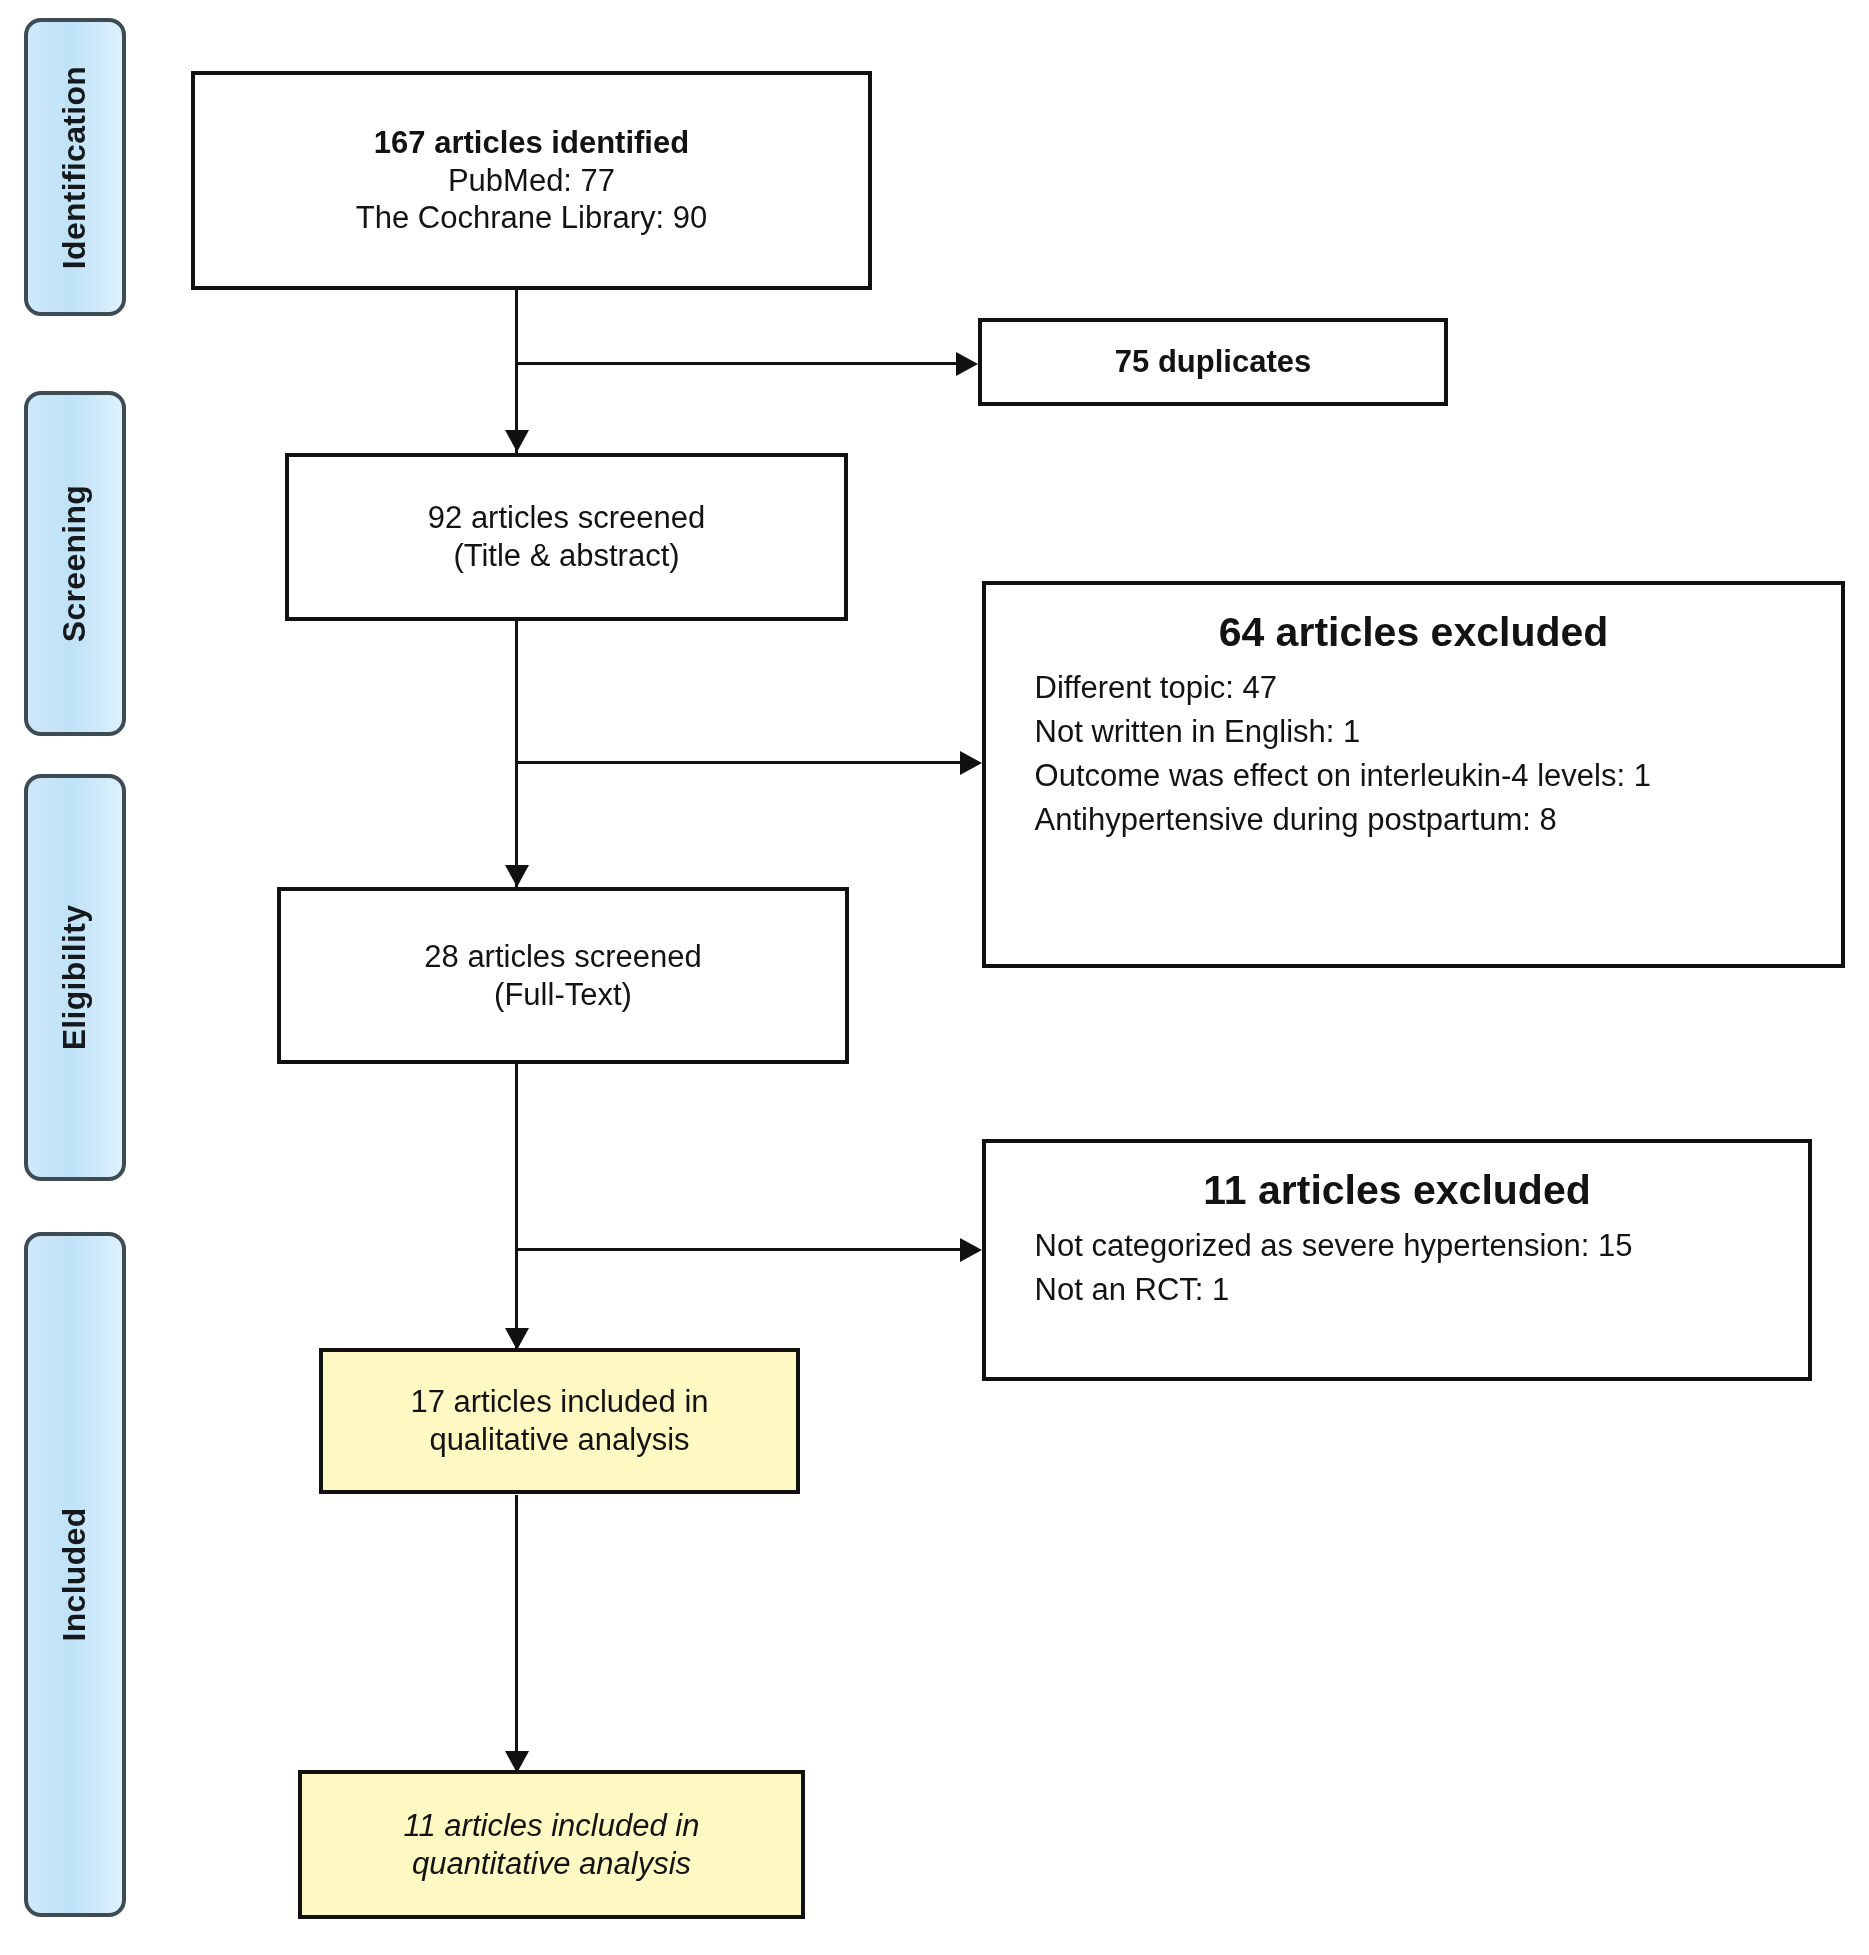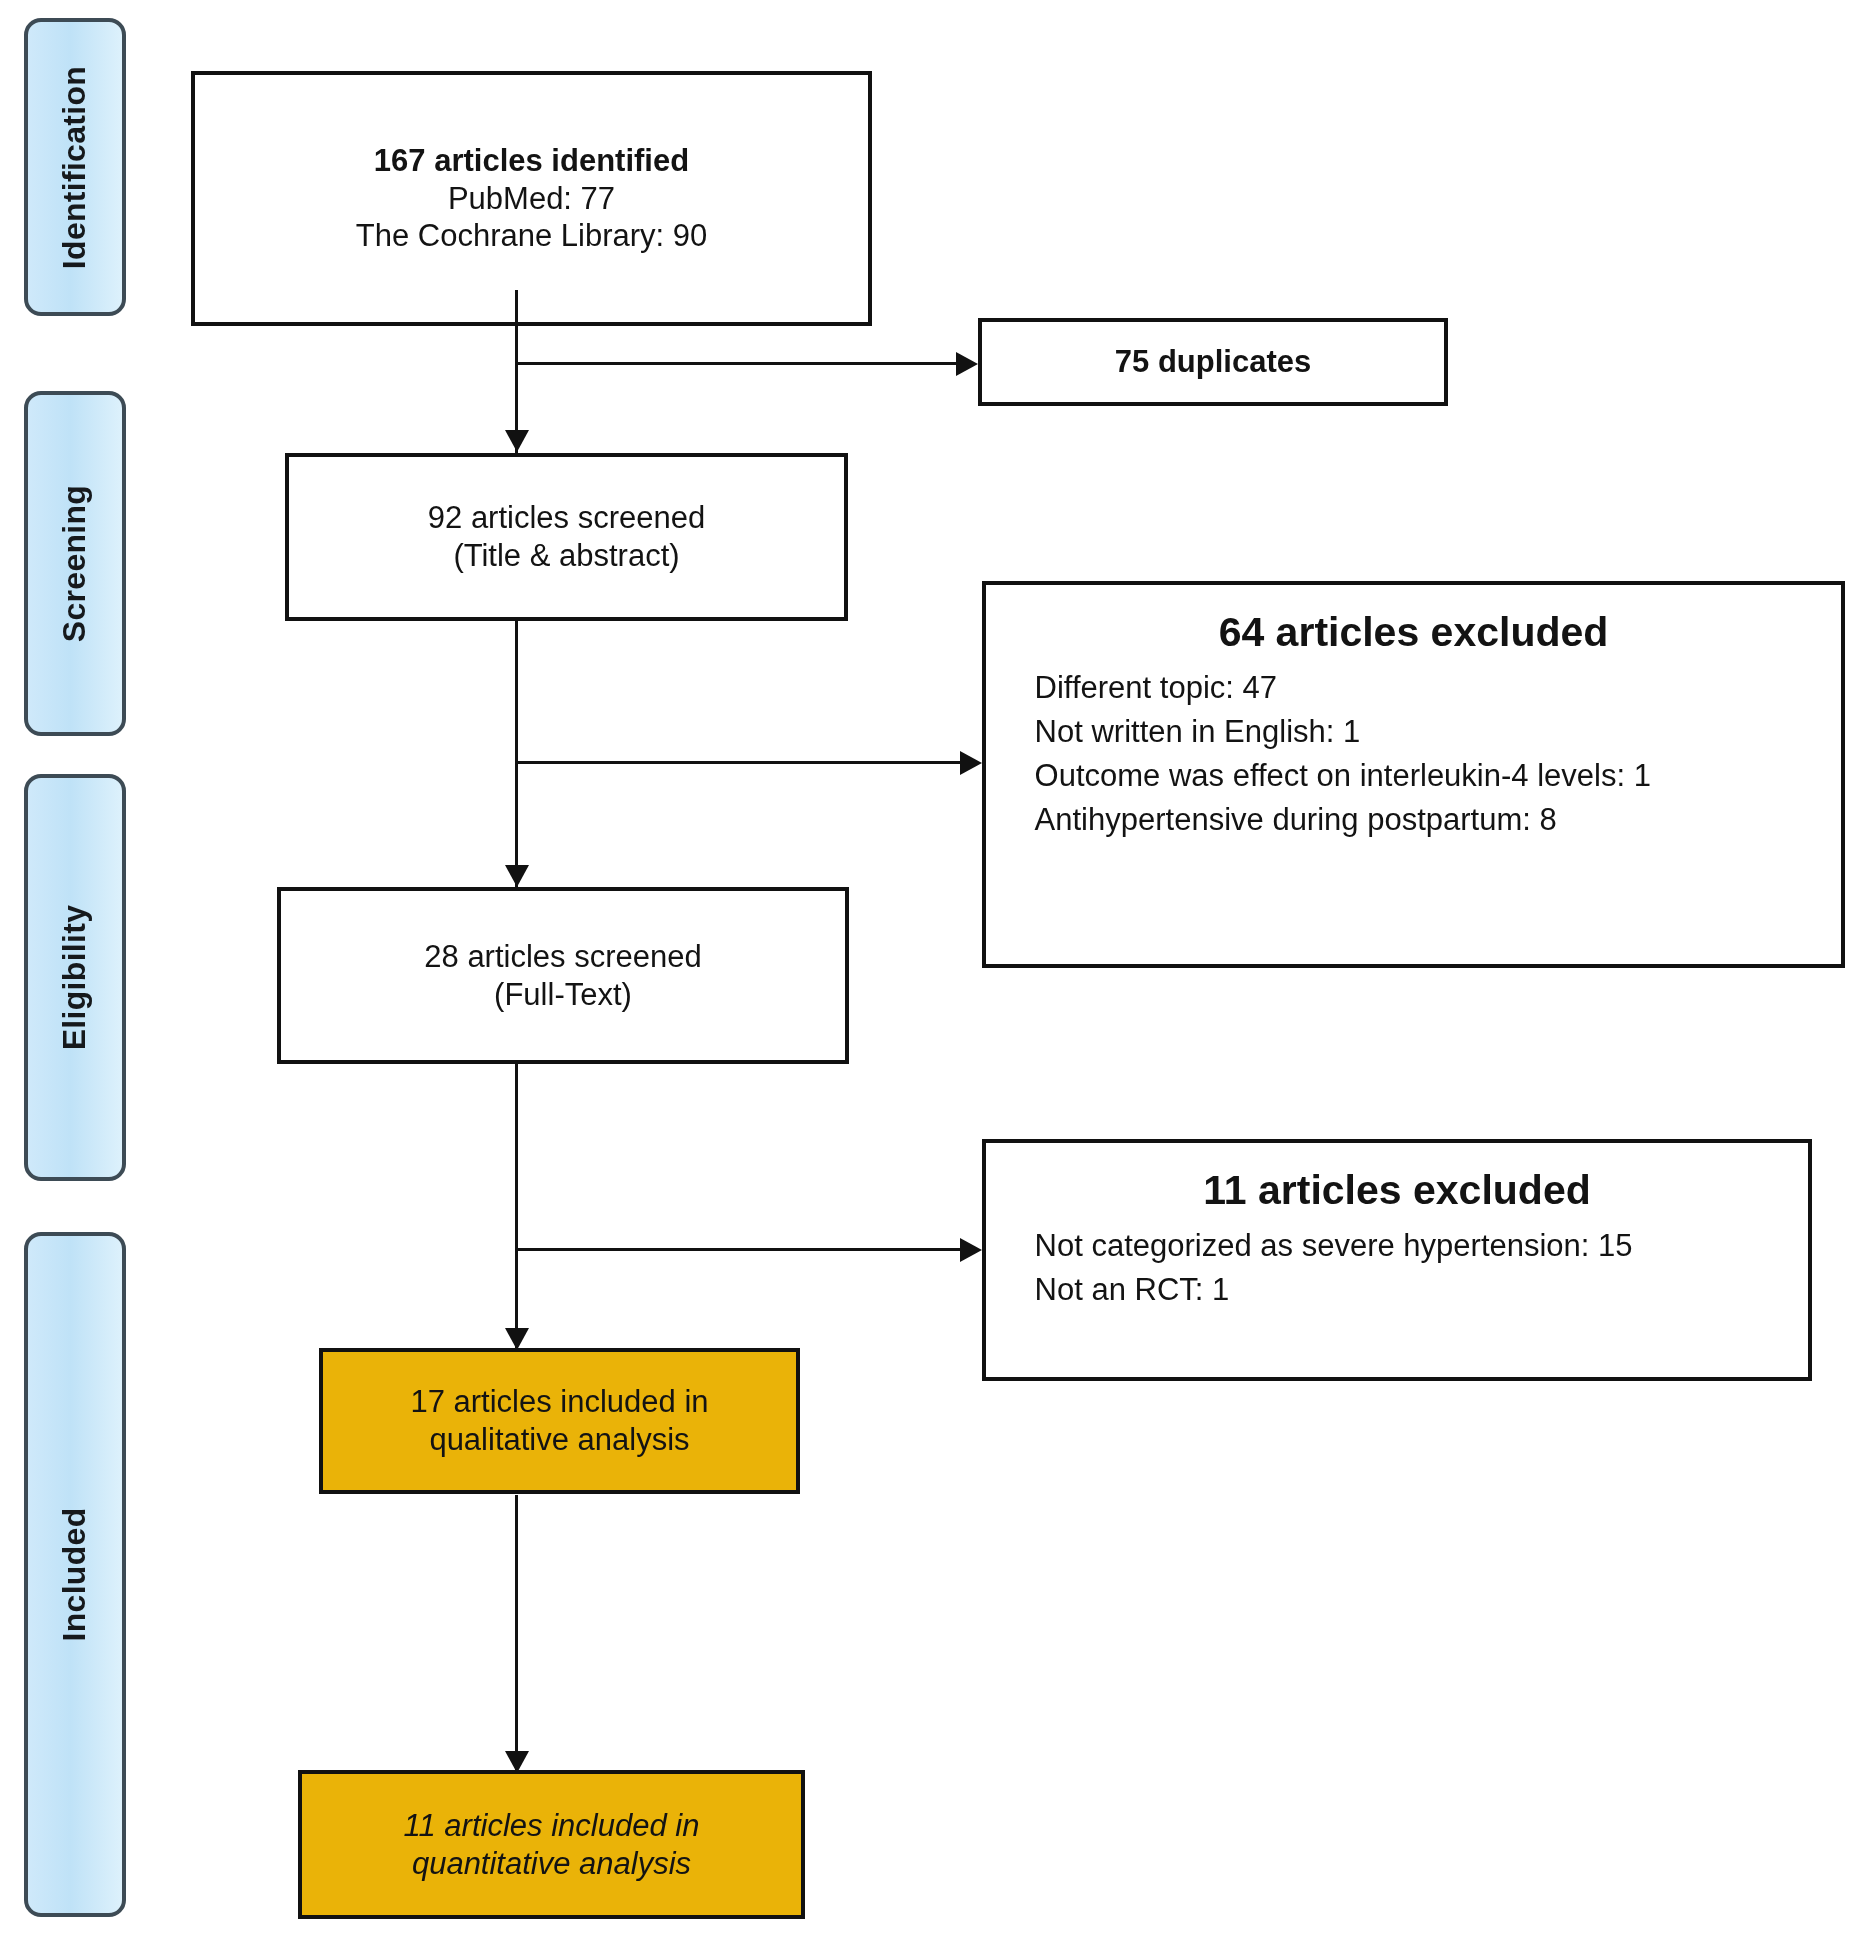--- a/index.html
+++ b/index.html
@@ -52,21 +52,21 @@
     flex-direction: column;
     align-items: center;
     justify-content: center;
     text-align: center;
     font-size: 31px;
     line-height: 1.22;
     color: #131313;
     padding: 5.2px 9.2px;
   }
   .box.shaded {
-    background: #eab308;
+    background: #fef9c3;
   }
   .box .bold-line {
     font-weight: bold;
   }
   
   .box.exclusion {
     align-items: stretch;
     justify-content: flex-start;
     text-align: left;
     padding: 22px 19.6px;
@@ -127,21 +127,21 @@
   </div>
 
   <div class="stage-label" style="top:774px; height:407px;">
     <span class="vtext">Eligibility</span>
   </div>
 
   <div class="stage-label" style="top:1232px; height:685px;">
     <span class="vtext">Included</span>
   </div>
 
-  <div class="box" style="left:191px; top:71px; width:681px; height:255px;">
+  <div class="box" style="left:191px; top:71px; width:681px; height:219px;">
     <div class="bold-line">167 articles identified</div>
     <div>PubMed: 77</div>
     <div>The Cochrane Library: 90</div>
   </div>
 
   <div class="vline" style="left:515px; top:290px; height:163px;"></div>
   <div class="arrow-down" style="left:505px; top:430px;"></div>
 
   <div class="hline" style="left:515px; top:362px; width:445px;"></div>
   <div class="arrow-right" style="left:956px; top:352px;"></div>

